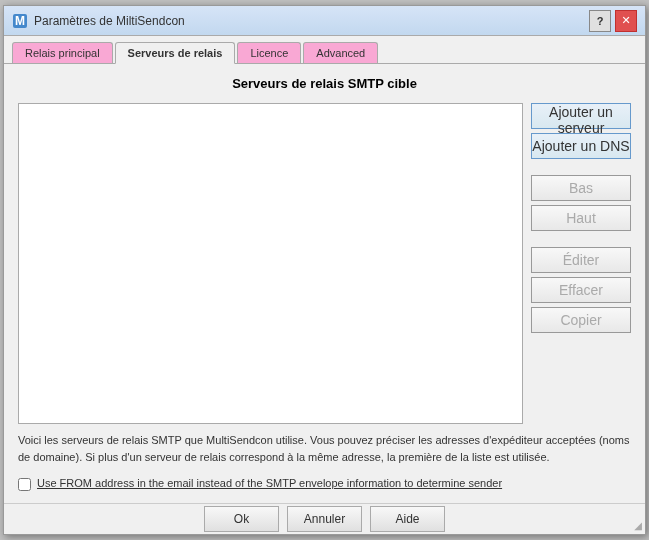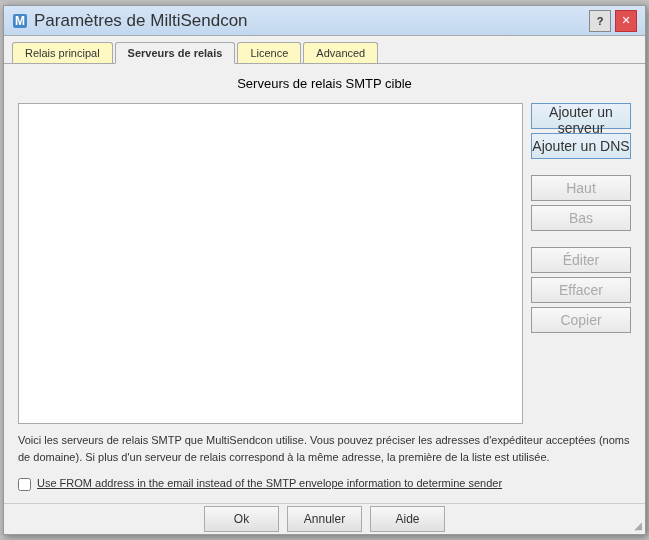--- a/index.html
+++ b/index.html
@@ -49,21 +49,21 @@
 
     .app-icon {
       width: 16px;
       height: 16px;
       display: flex;
       align-items: center;
       justify-content: center;
     }
 
     .title-text {
-      font-size: 17px;
+      font-size: 12px;
       color: #333;
       font-weight: normal;
     }
 
     .title-bar-right {
       display: flex;
       align-items: center;
       gap: 4px;
     }
 
@@ -96,21 +96,21 @@
       padding: 6px 8px 0 8px;
       display: flex;
       gap: 2px;
       border-bottom: 1px solid #aaa;
       flex-shrink: 0;
     }
 
     .tab {
       padding: 4px 12px;
       border: 1px solid #aaa;
-      background: #fef9c3;
+      background: #f9a8d4;
       cursor: pointer;
       font-size: 11px;
       color: #333;
       border-bottom: none;
       border-radius: 3px 3px 0 0;
     }
 
     .tab.active {
       background: #f0f0f0;
       border-bottom: 1px solid #f0f0f0;
@@ -123,21 +123,21 @@
       flex: 1;
       padding: 12px 14px;
       display: flex;
       flex-direction: column;
       gap: 8px;
       overflow: hidden;
     }
 
     .section-title {
       text-align: center;
-      font-weight: normal;
+      font-weight: bold;
       font-size: 13px;
       margin-bottom: 4px;
     }
 
     .main-area {
       display: flex;
       gap: 8px;
       flex: 1;
     }
 
@@ -270,22 +270,22 @@
       <div class="section-title">Serveurs de relais SMTP cible</div>
 
       <div class="main-area">
 
         <div class="server-list"></div>
 
         <div class="side-buttons">
           <button class="side-btn primary">Ajouter un serveur</button>
           <button class="side-btn primary">Ajouter un DNS</button>
           <div class="spacer"></div>
+          <button class="side-btn disabled">Bas</button>
           <button class="side-btn disabled">Haut</button>
-          <button class="side-btn disabled">Bas</button>
           <div class="spacer"></div>
           <button class="side-btn disabled">Éditer</button>
           <button class="side-btn disabled">Effacer</button>
           <button class="side-btn disabled">Copier</button>
         </div>
       </div>
 
       <div class="description-text">Voici les serveurs de relais SMTP que MultiSendcon utilise. Vous pouvez préciser les adresses d'expéditeur acceptées (noms de domaine). Si plus d'un serveur de relais correspond à la même adresse, la première de la liste est utilisée.</div>
 
       <div class="checkbox-row">

